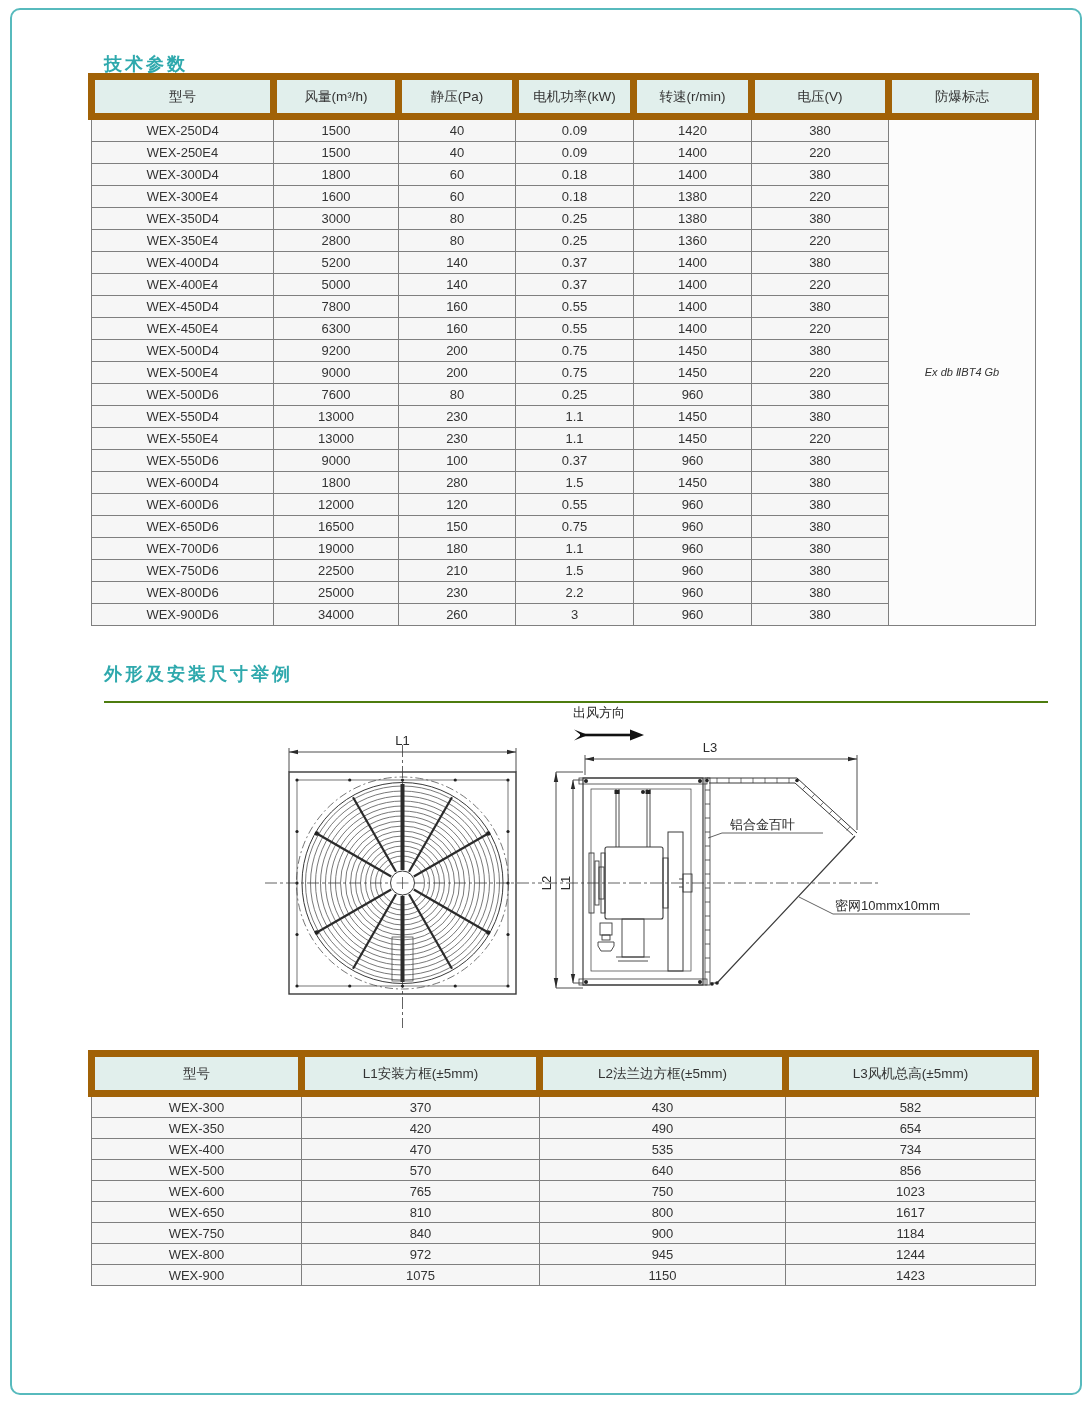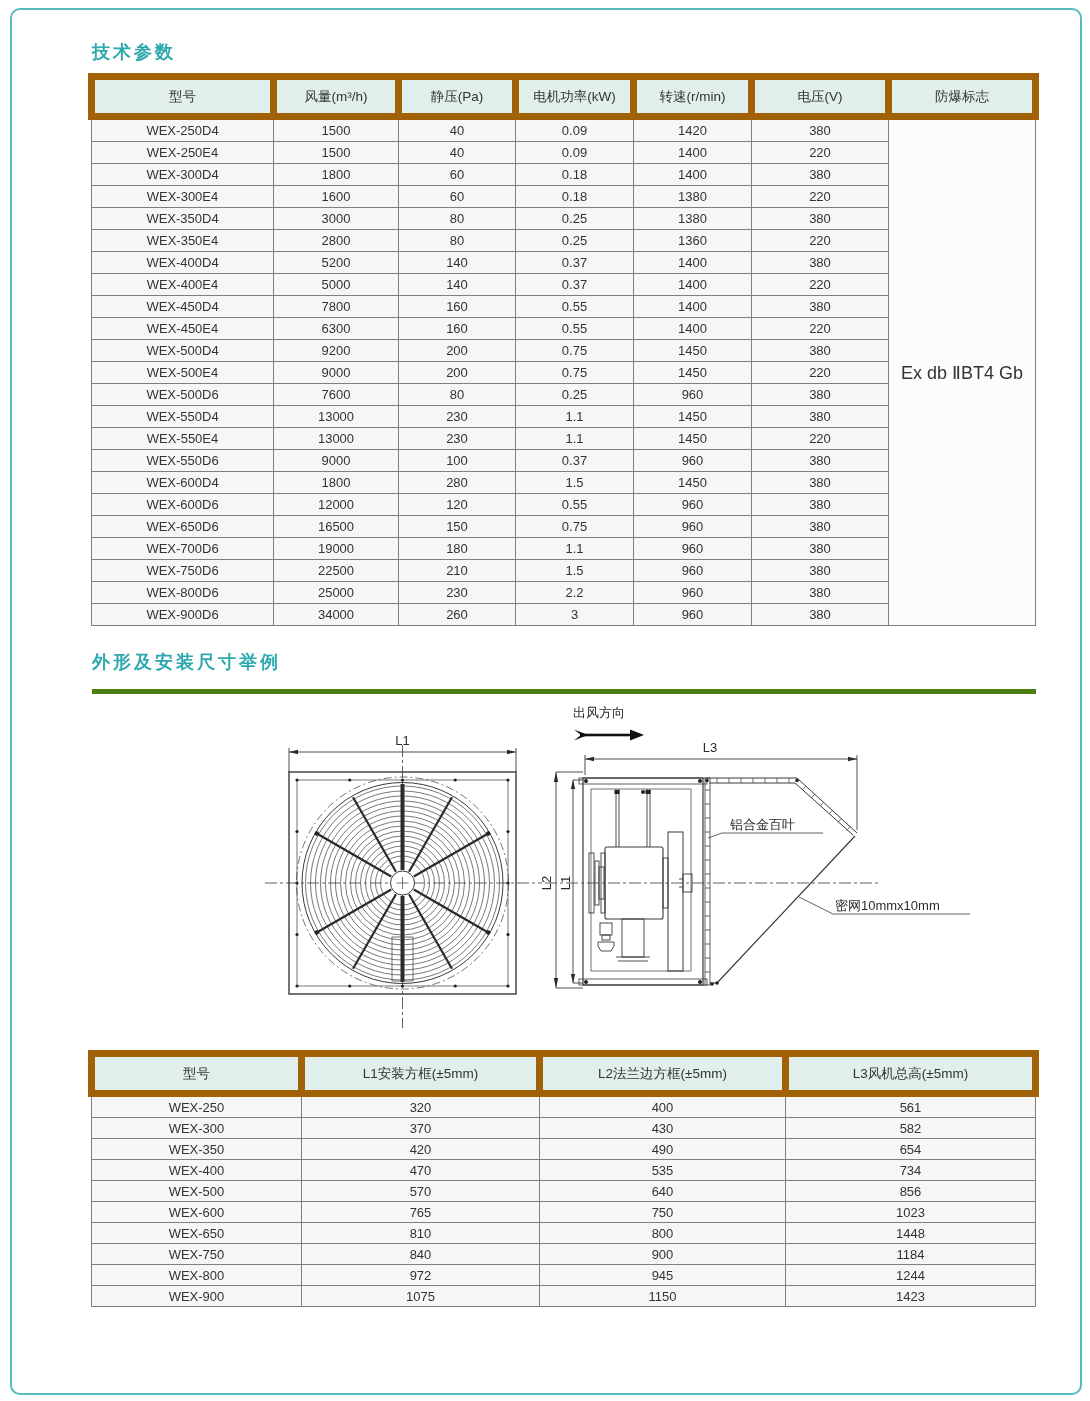--- a/index.html
+++ b/index.html
@@ -5,39 +5,39 @@
   html,body{margin:0;padding:0;}
   body{
     width:1090px;height:1401px;position:relative;background:#ffffff;
     font-family:"Liberation Sans","DejaVu Sans",sans-serif;color:#333;
   }
   .page-frame{
     position:absolute;left:10px;top:8px;width:1068px;height:1383px;
     border:2px solid #57babd;border-radius:10px;pointer-events:none;
   }
   .section-title{
-    position:absolute;left:88px;margin:4px;
+    position:absolute;left:88px;margin:16px;
     font-size:18px;font-weight:bold;letter-spacing:3px;color:#2fa9ad;
   }
   #title1{top:36px;}
-  #title2{top:646px;width:944px;padding-bottom:15px;border-bottom:5px solid #4d7c0f;}
+  #title2{top:646px;width:944px;padding-bottom:15px;border-bottom:2px solid #4d7c0f;}
   table{border-collapse:collapse;table-layout:fixed;width:944px;position:absolute;left:88px;}
   #table1{top:73px;}
   #table2{top:1050px;}
   th{
     background:#e1efec;border:7px solid #a16207;height:33px;
     font-weight:normal;font-size:13.5px;text-align:center;padding:0;
   }
   td{
     background:#f6f6f6;border:1px solid #7f7f7f;text-align:center;
     font-size:13px;padding:0;
   }
   #table1 td{height:21px;}
   #table2 td{height:20px;}
-  td.merged{background:#fcfcfc;vertical-align:middle;font-size:18px;}
+  td.merged{background:#fcfcfc;vertical-align:middle;font-size:11px;font-style:italic;}
   #drawing{position:absolute;left:250px;top:695px;}
   .dwg-label{font-size:13px;fill:#2b2b2b;}
   .dwg-dim{font-size:13px;fill:#2b2b2b;}
 </style>
 </head>
 <body>
 
 <div class="page-frame"></div>
 
 <h1 id="title1" class="section-title">技术参数</h1>
@@ -437,26 +437,20 @@
 <thead>
       <tr>
         <th>型号</th>
         <th>L1安装方框(±5mm)</th>
         <th>L2法兰边方框(±5mm)</th>
         <th>L3风机总高(±5mm)</th>
       </tr>
     </thead>
     <tbody>
       <tr>
-        <td>WEX-250</td>
-        <td>320</td>
-        <td>400</td>
-        <td>561</td>
-      </tr>
-      <tr>
         <td>WEX-300</td>
         <td>370</td>
         <td>430</td>
         <td>582</td>
       </tr>
       <tr>
         <td>WEX-350</td>
         <td>420</td>
         <td>490</td>
         <td>654</td>
@@ -476,21 +470,21 @@
       <tr>
         <td>WEX-600</td>
         <td>765</td>
         <td>750</td>
         <td>1023</td>
       </tr>
       <tr>
         <td>WEX-650</td>
         <td>810</td>
         <td>800</td>
-        <td>1448</td>
+        <td>1617</td>
       </tr>
       <tr>
         <td>WEX-750</td>
         <td>840</td>
         <td>900</td>
         <td>1184</td>
       </tr>
       <tr>
         <td>WEX-800</td>
         <td>972</td>

